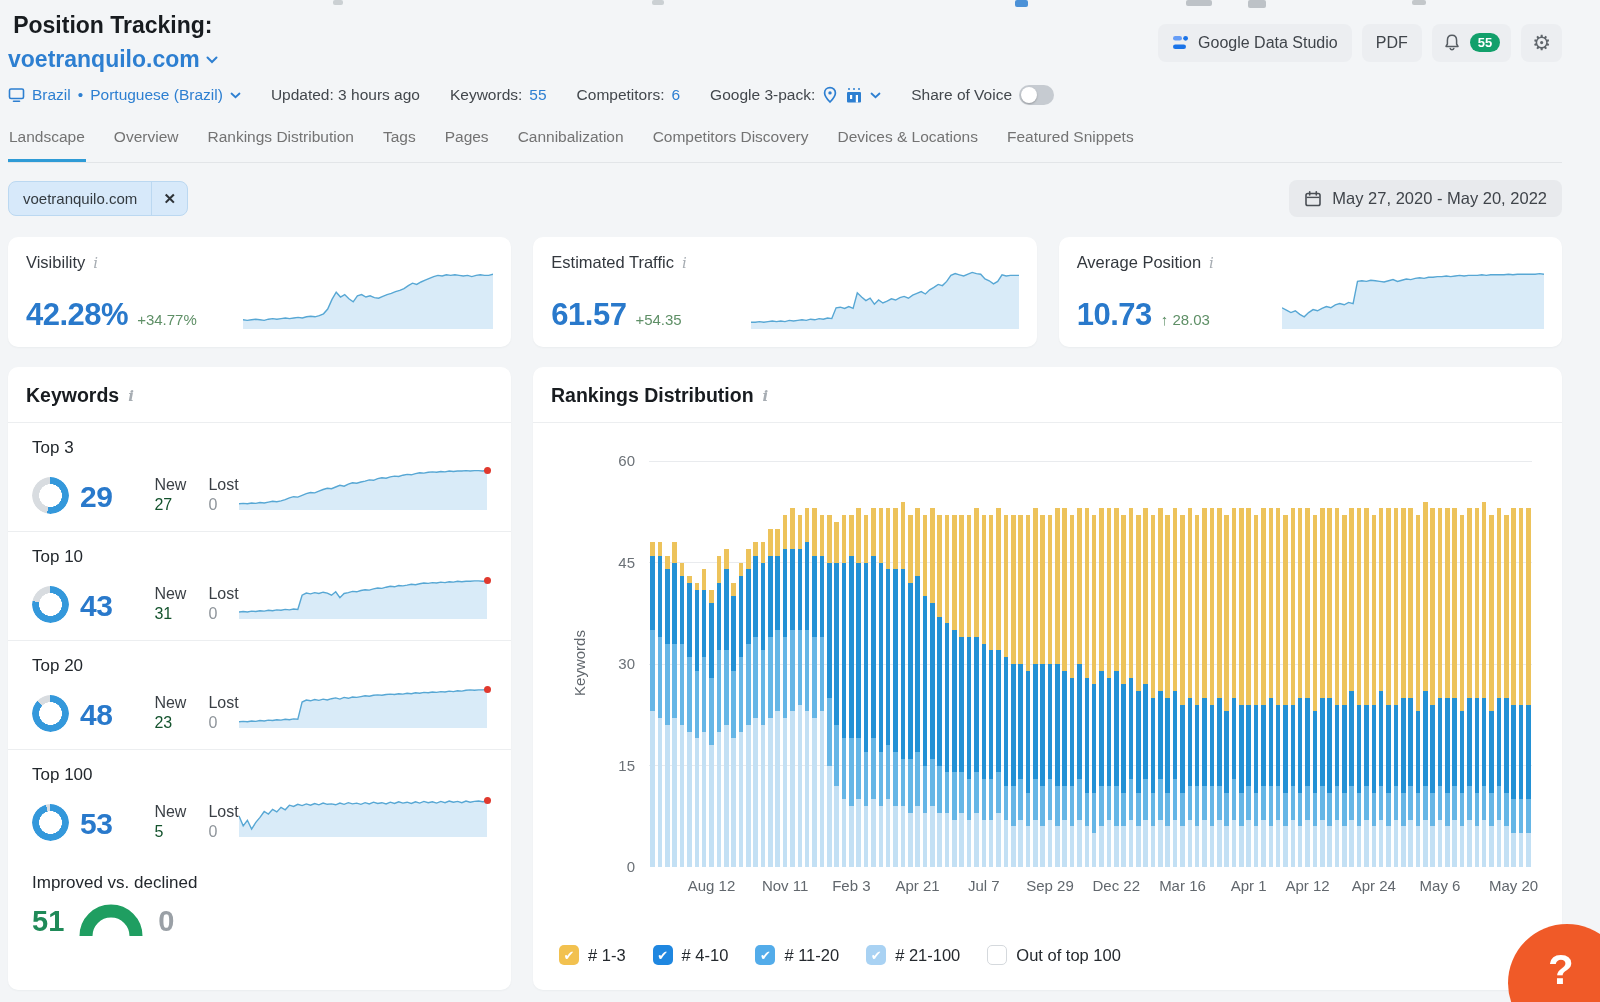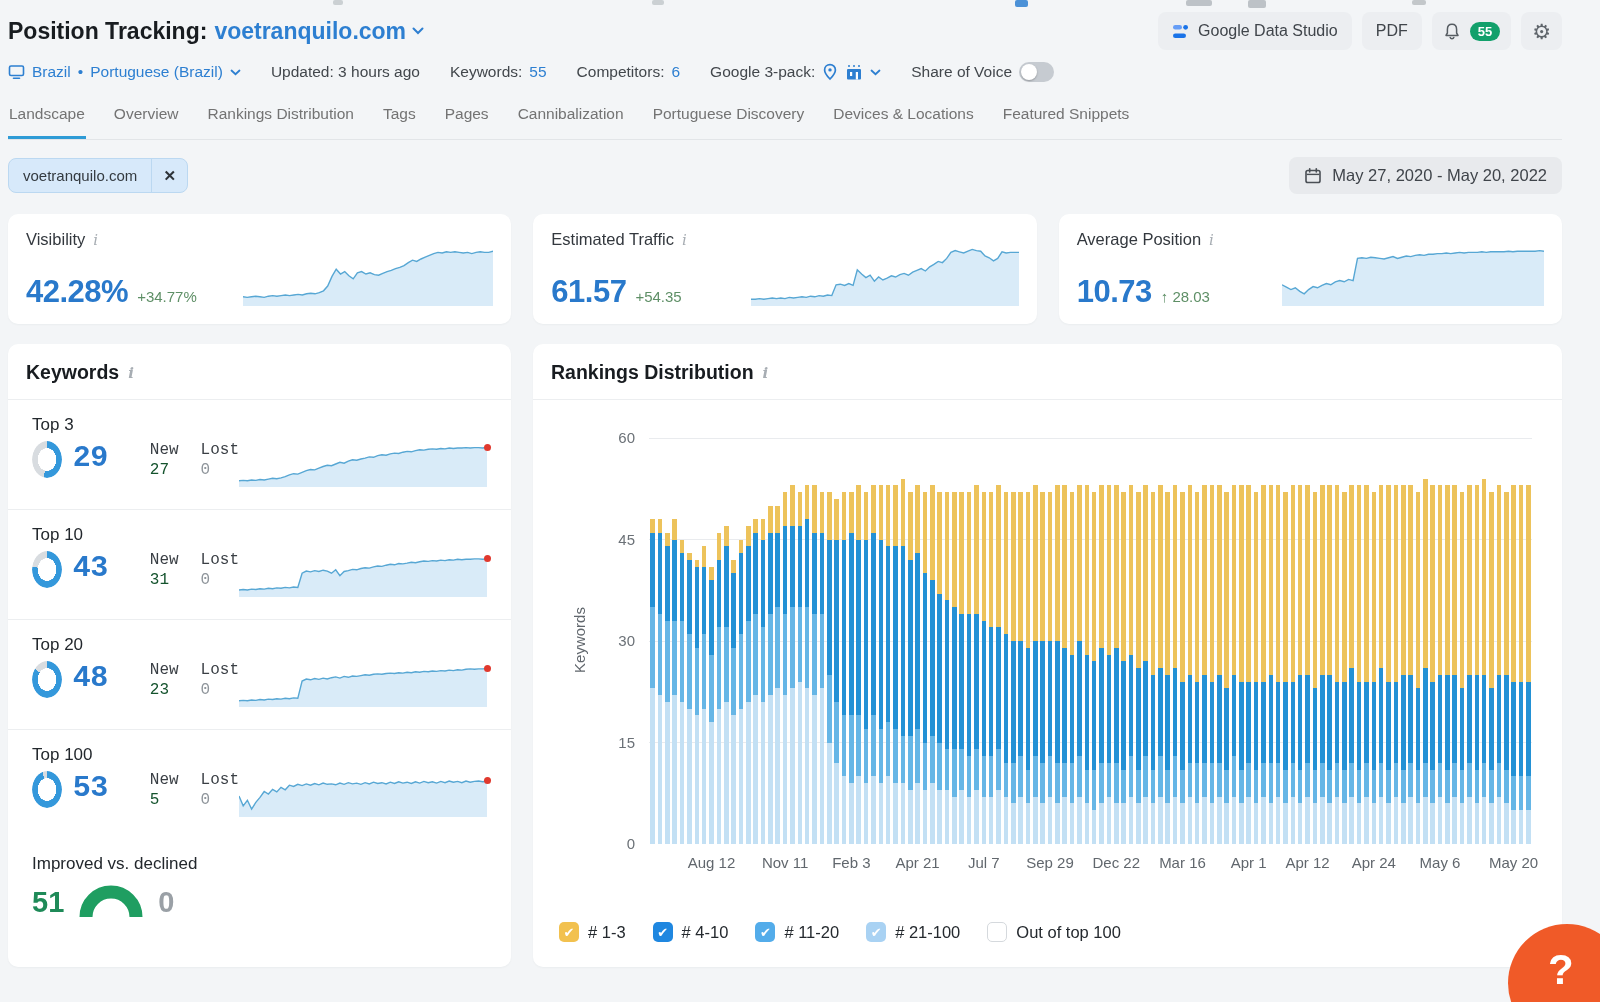--- a/index.html
+++ b/index.html
@@ -9,21 +9,21 @@
     background:#F3F5F7; color:#24292E;
     font-family:"Liberation Sans", sans-serif;
   }
   .page { padding:0 38px 0 8px; }
 
   
   .frag { position:absolute; top:0; border-radius:2px; }
 
   
   .header-row { display:flex; justify-content:space-between; align-items:center; padding-top:12px; }
-  .page-title { font-size:23px; font-weight:bold; color:#181C20; display:flex; align-items:center; gap:7px; }
+  .page-title { font-size:23px; font-weight:bold; color:#181C20; display:flex; align-items:center; gap:7px;flex-direction:column; }
   .page-title .domain { color:#2D7FD1; cursor:pointer; display:flex; align-items:center; gap:6px; }
   .chev { display:inline-block; }
   .actions { display:flex; gap:10px; align-items:center; }
   .btn {
     background:#ECEEF1; border:none; border-radius:8px; height:38px;
     display:flex; align-items:center; gap:9px; padding:0 14px;
     font-size:16px; color:#40454B; font-family:inherit; cursor:pointer;
   }
   .btn.icon-only { padding:0 11px; }
   .badge { background:#12A06B; color:#fff; border-radius:999px; font-size:13px; padding:2px 8px; font-weight:bold; }
@@ -62,21 +62,21 @@
   .metric-spark { flex:1; display:flex; align-items:flex-end; justify-content:flex-end; }
   .info-i { font-family:"DejaVu Serif", serif; font-style:italic; color:#A7ADB3; font-size:15px; cursor:pointer; }
 
   
   .bottom-row { display:grid; grid-template-columns:503px 1fr; gap:22px; margin-top:20px; }
   .panel-title { padding:17px 18px 15px; font-size:19.5px; font-weight:bold; color:#181C20; display:flex; align-items:center; gap:9px; border-bottom:1px solid #ECEEF0; }
   .kw-card { height:623px; overflow:hidden; }
   .kw-row { padding:15px 24px 17px; border-bottom:1px solid #ECEEF0; }
   .kw-row:last-child { border-bottom:none; }
   .kw-label { font-size:17px; color:#23282D; margin-bottom:6px; }
-  .kw-body { display:flex; align-items:flex-start;font-family:Liberation Mono, monospace; }
+  .kw-body { display:flex; align-items:flex-end; }
   .donut { width:37px; height:37px; border-radius:50%;
     -webkit-mask:radial-gradient(farthest-side, transparent 61%, #000 62%);
     mask:radial-gradient(farthest-side, transparent 61%, #000 62%); }
   .kw-num { font-size:30px; font-weight:bold; color:#2979CB; margin-left:11px; letter-spacing:-0.5px; }
   .kw-nl { display:flex; gap:22px; margin-left:42px; }
   .kw-nl .col { display:flex; flex-direction:column; gap:2px; font-size:16px; }
   .kw-nl .lbl { color:#3A3F45; }
   .kw-nl .val-new { color:#14532d; }
   .kw-nl .val-lost { color:#8F959B; }
   .kw-spark { margin-left:auto; position:relative; }
@@ -203,21 +203,21 @@
     </div>
   </div>
 
   <div class="tabs" id="tabs">
       <span class="tab active">Landscape</span>
       <span class="tab">Overview</span>
       <span class="tab">Rankings Distribution</span>
       <span class="tab">Tags</span>
       <span class="tab">Pages</span>
       <span class="tab">Cannibalization</span>
-      <span class="tab">Portuguese Discovery</span>
+      <span class="tab">Competitors Discovery</span>
       <span class="tab">Devices &amp; Locations</span>
       <span class="tab">Featured Snippets</span>
     </div>
 
   <div class="filter-row">
     <div class="chip">
       <span class="chip-label">voetranquilo.com</span>
       <span class="chip-x">
           <span>✕</span>
         </span>

